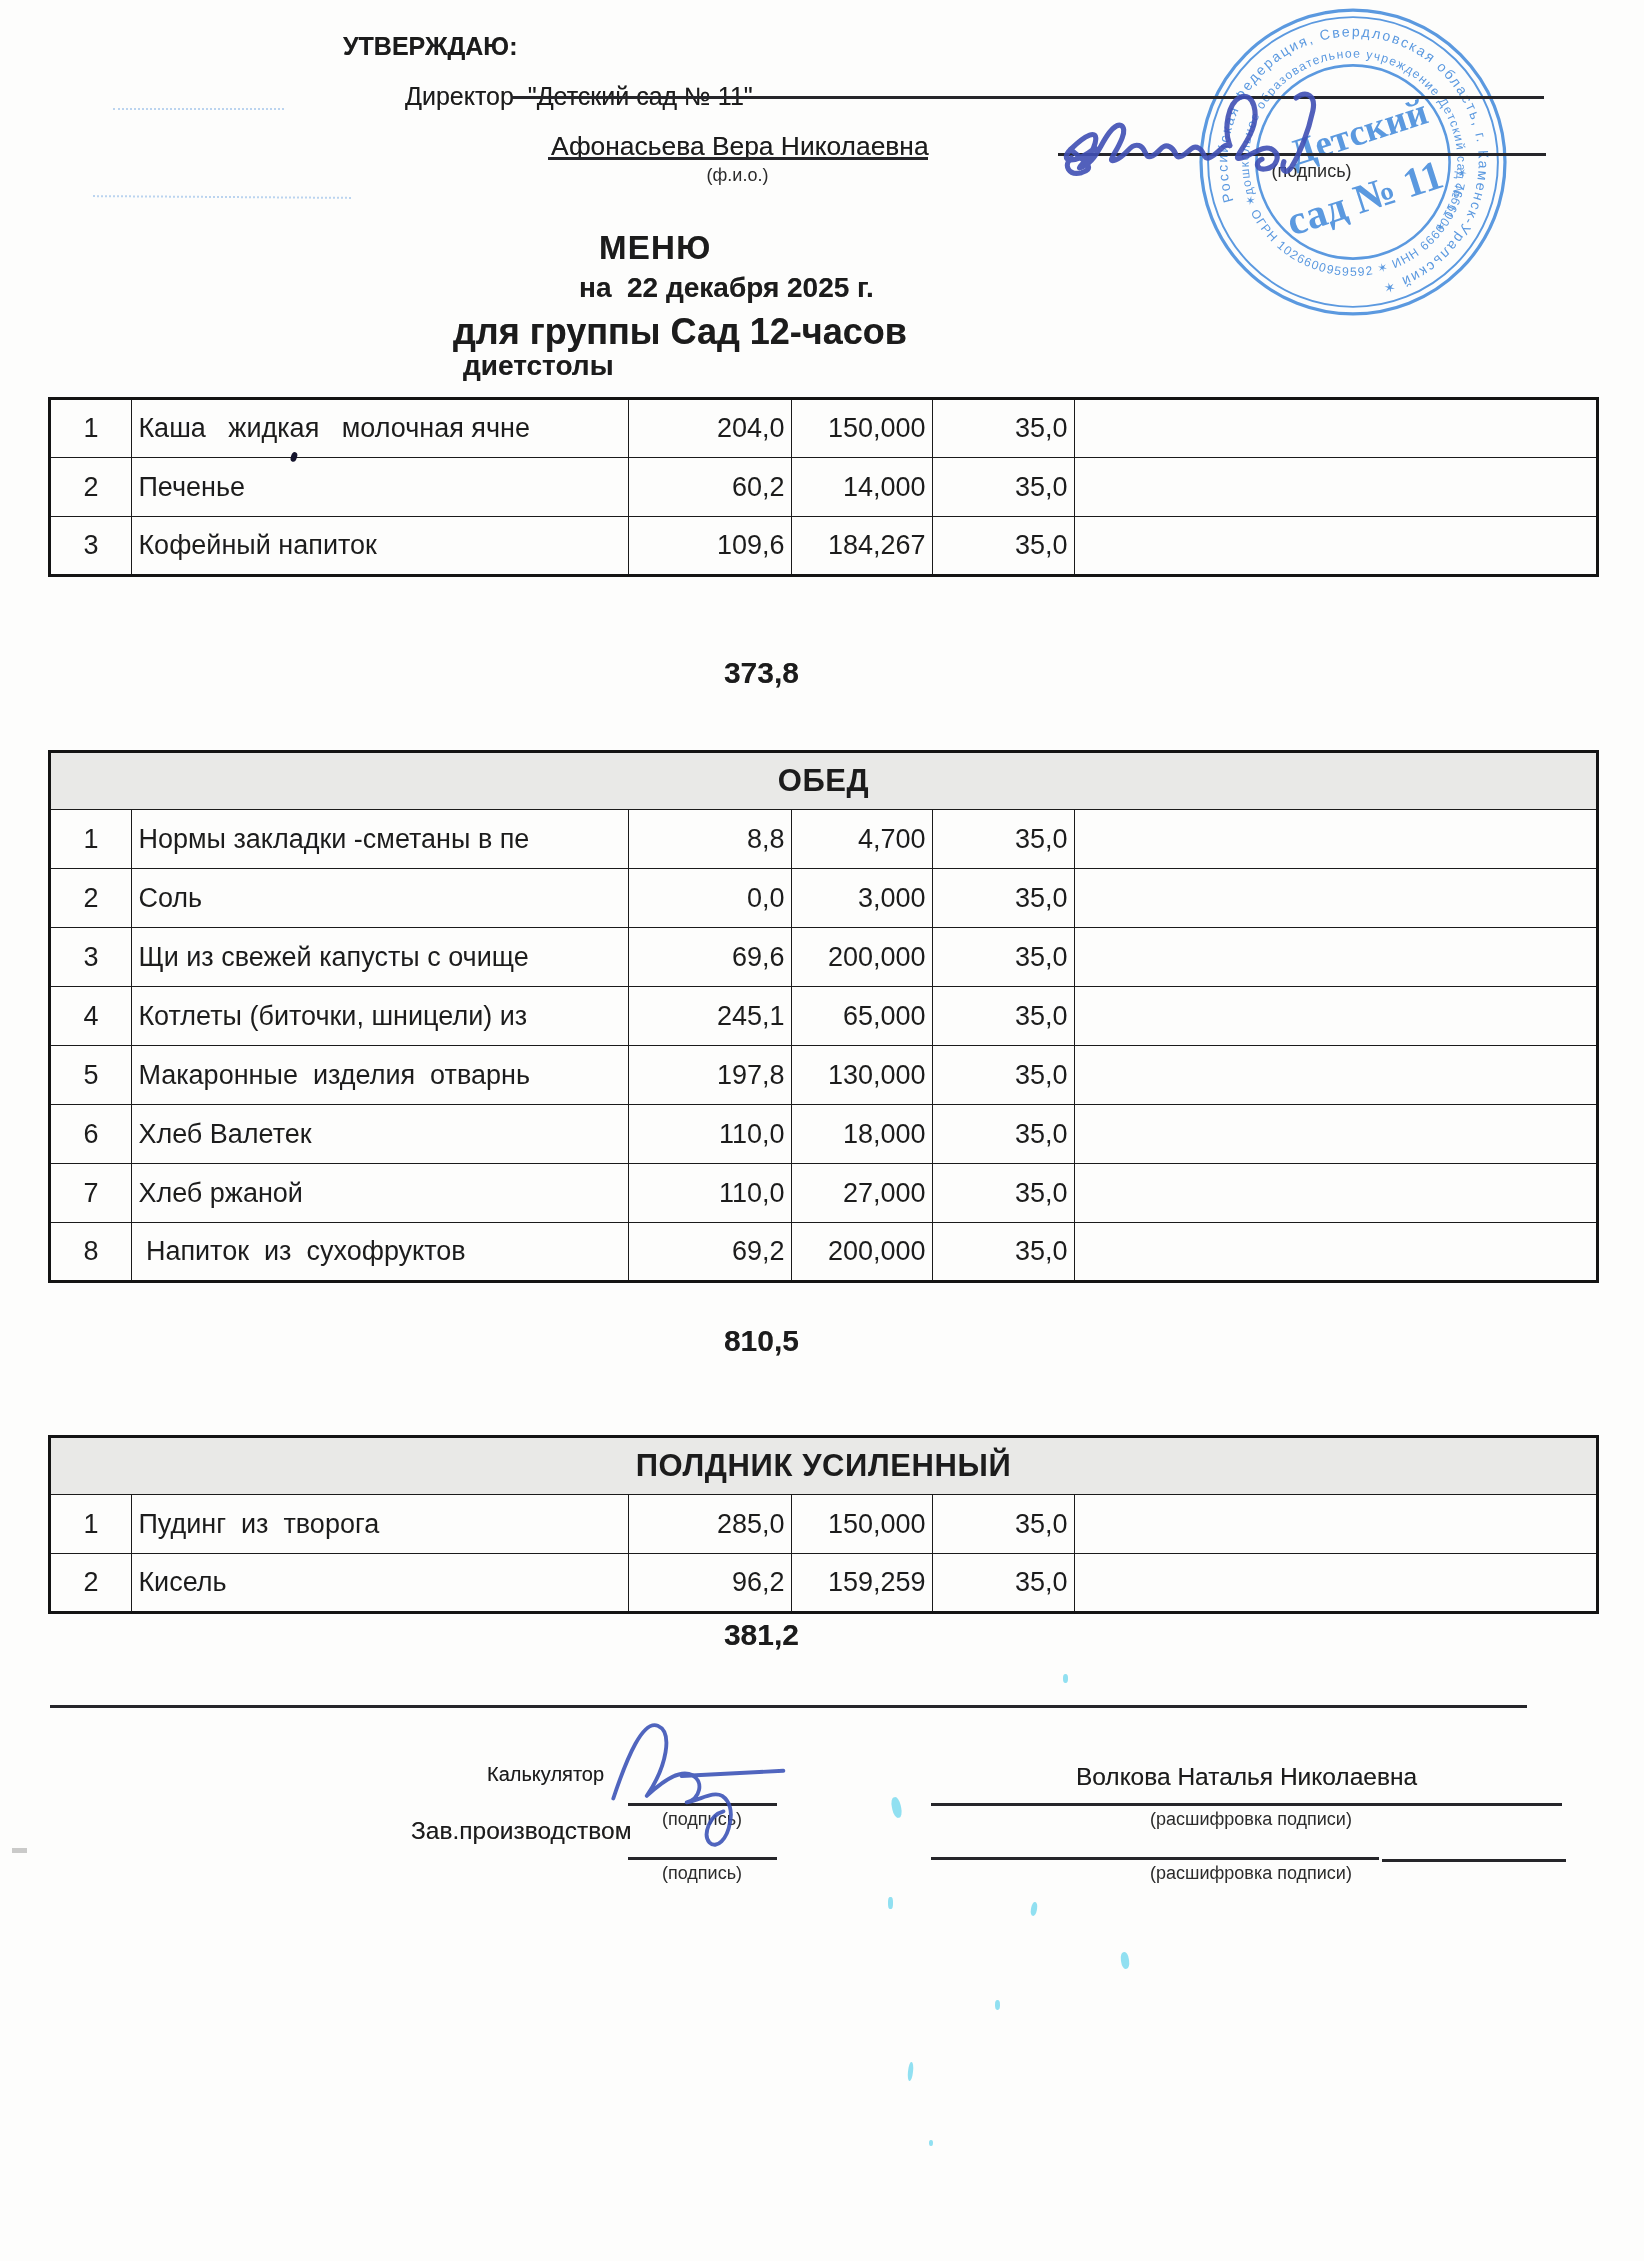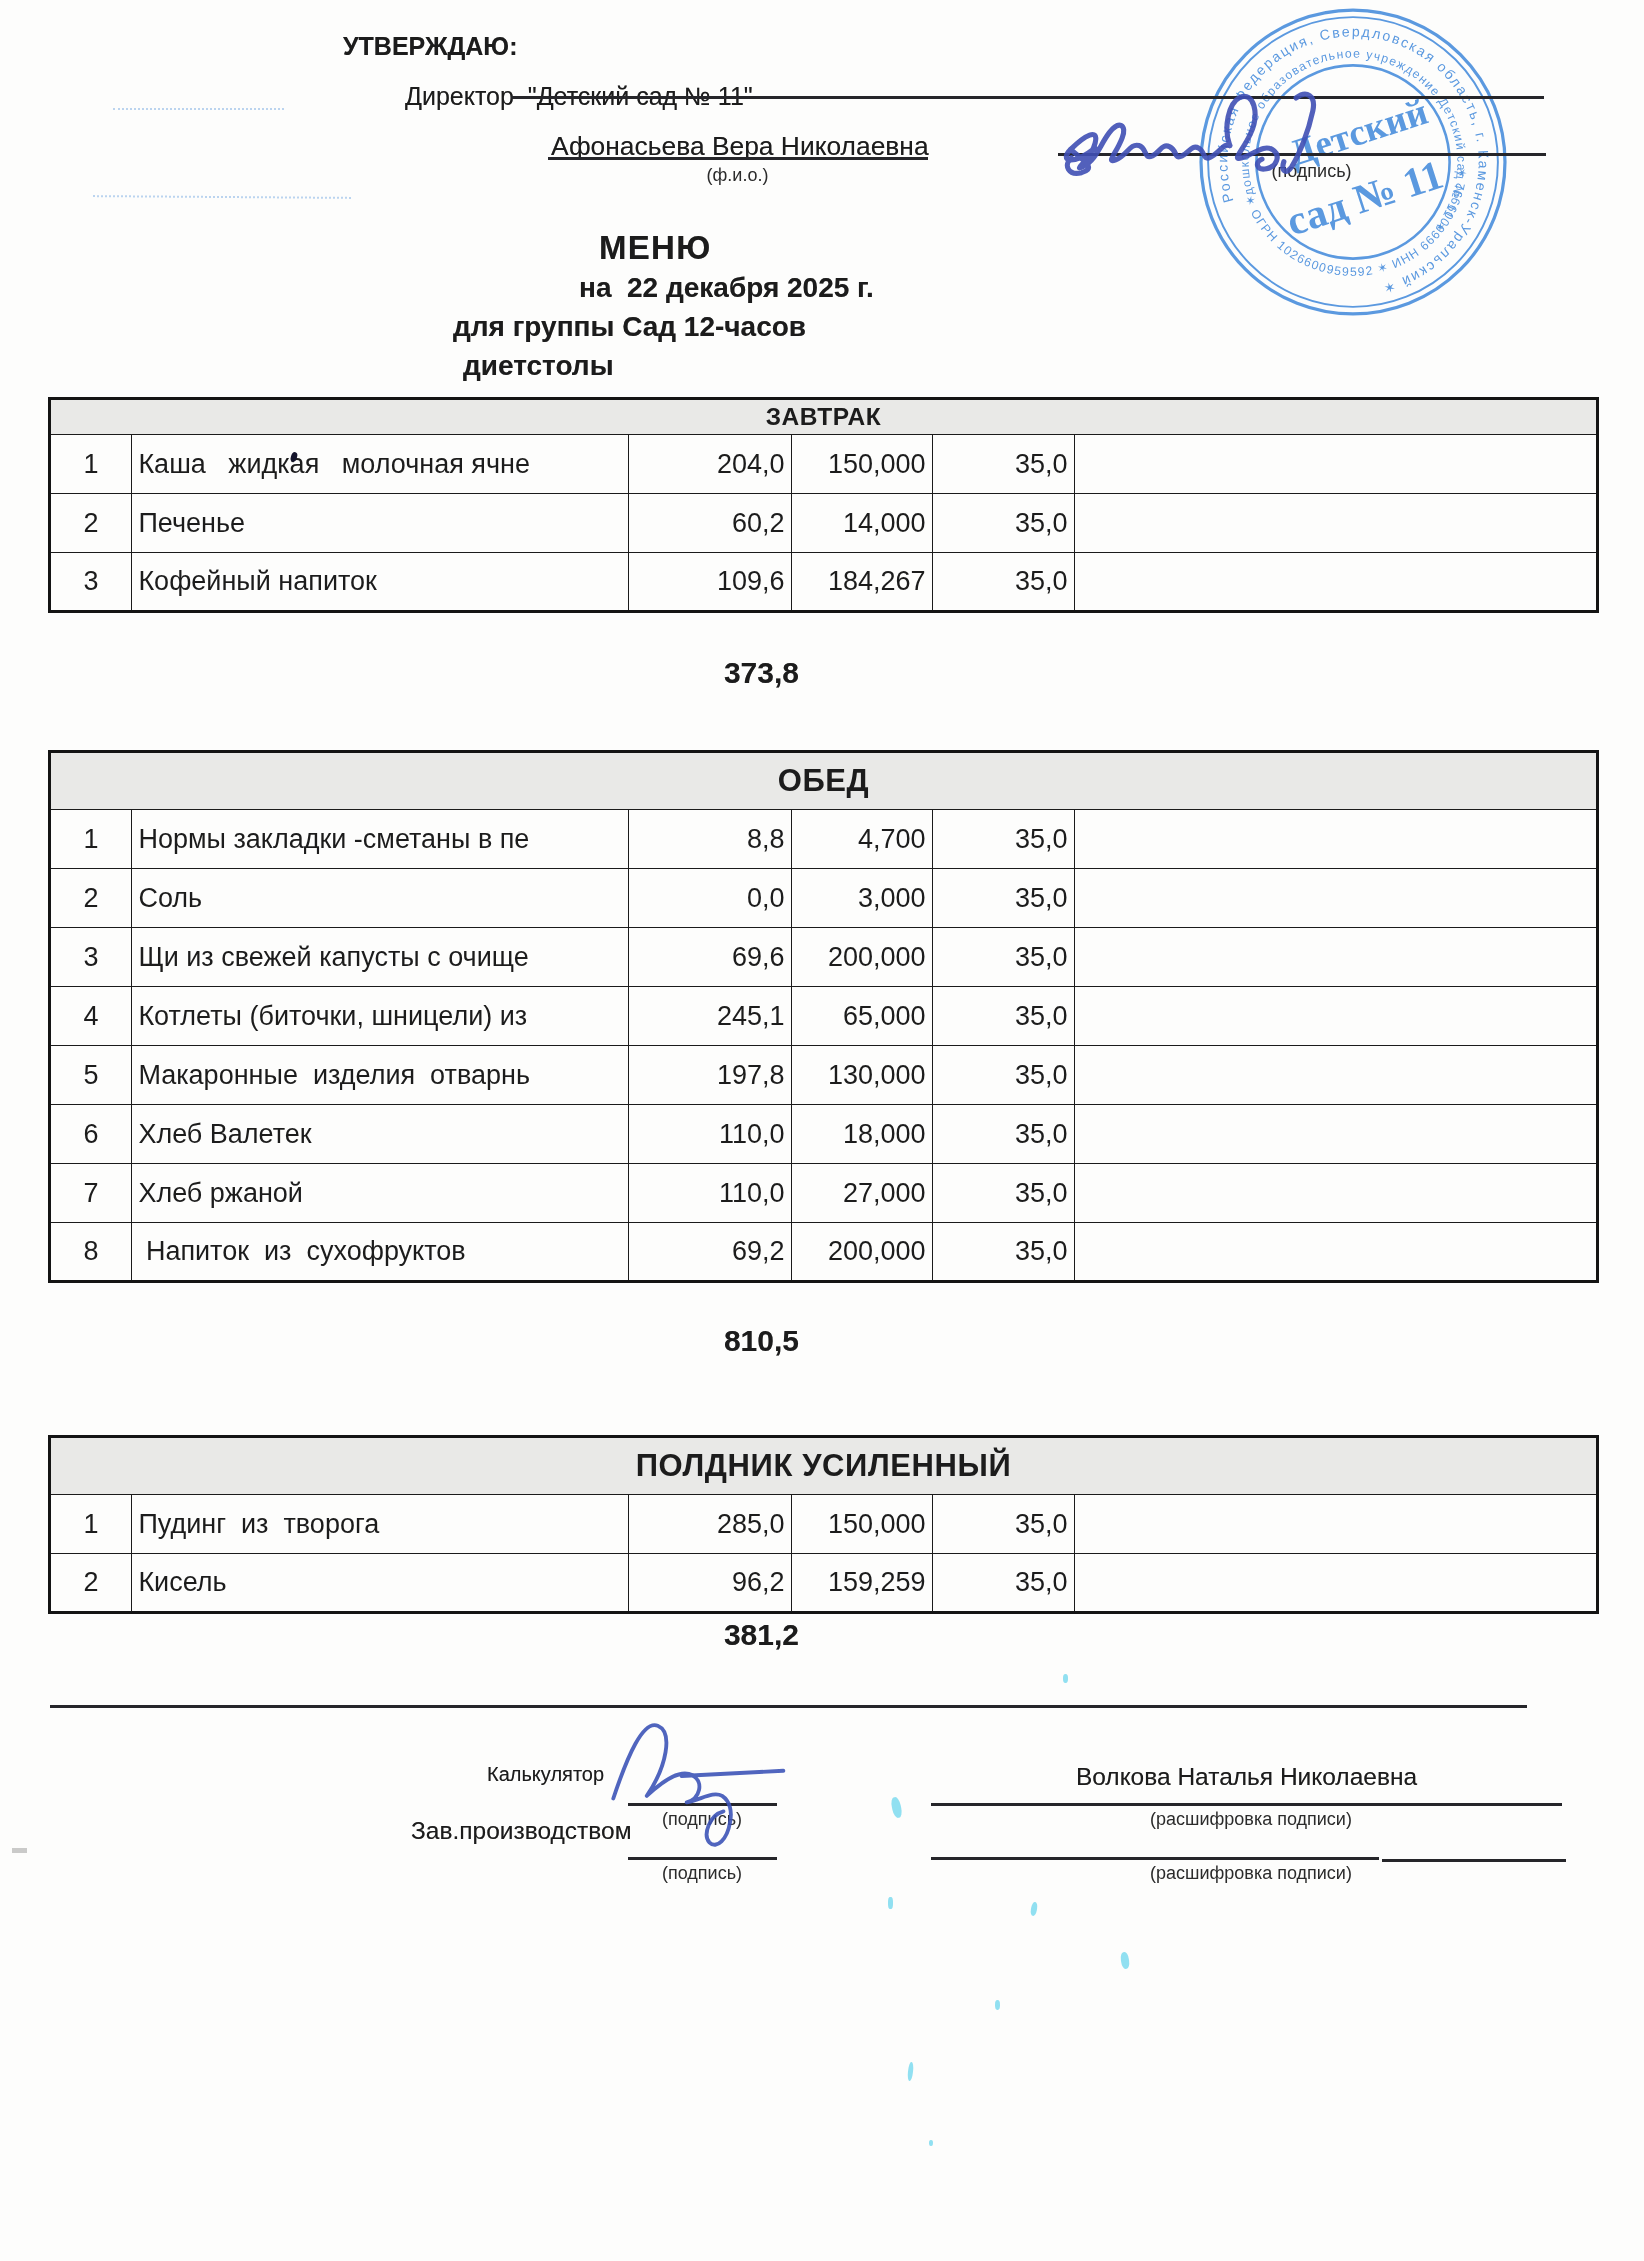--- a/index.html
+++ b/index.html
@@ -90,36 +90,33 @@
     </g>
   </svg>
 
   <div class="hline" style="left:511px; top:96px; width:1033px;"></div>
   <div class="hline" style="left:548px; top:157px; width:380px;"></div>
   <div class="hline" style="left:1058px; top:153px; width:488px;"></div>
   <div class="t cap" style="left:1234px; top:161px; width:155px;">(подпись)</div>
 
   <div class="t ink b" style="left:599px; top:229px; font-size:33px; letter-spacing:1.3px;">МЕНЮ</div>
   <div class="t ink b" style="left:579px; top:272px; font-size:28px;">на  22 декабря 2025 г.</div>
-  <div class="t ink b" style="left:453px; top:311px; font-size:28px;">для группы Сад 12-часов</div>
+  <div class="t ink b" style="left:453px; top:311px; font-size:36px;">для группы Сад 12-часов</div>
   <div class="t ink b" style="left:463px; top:350px; font-size:28px;">диетстолы</div>
 
   <table class="menu" id="t1" style="top:397px;">
     <colgroup>
       <col style="width:82px">
         <col style="width:497px">
         <col style="width:163px">
       <col style="width:141px">
         <col style="width:142px">
         <col style="width:523px">
     </colgroup>
     <thead>
-      <tr>
-          <td class="band" colspan="6">ЗАВТРАК</td>
-        </tr>
     </thead>
     <tbody class="rows">
         <tr>
           <td class="c-num">1</td>
           <td class="c-name">Каша   жидкая   молочная ячне</td>
           <td class="c-cal">204,0</td>
           <td class="c-out">150,000</td>
           <td class="c-port">35,0</td>
           <td class="c-tables"></td>
         </tr>

